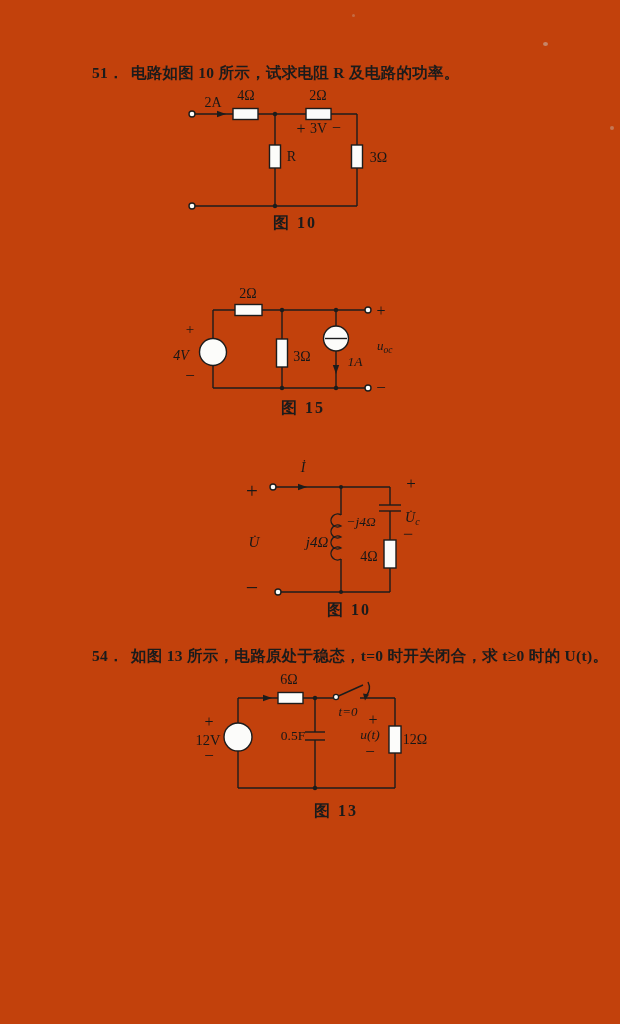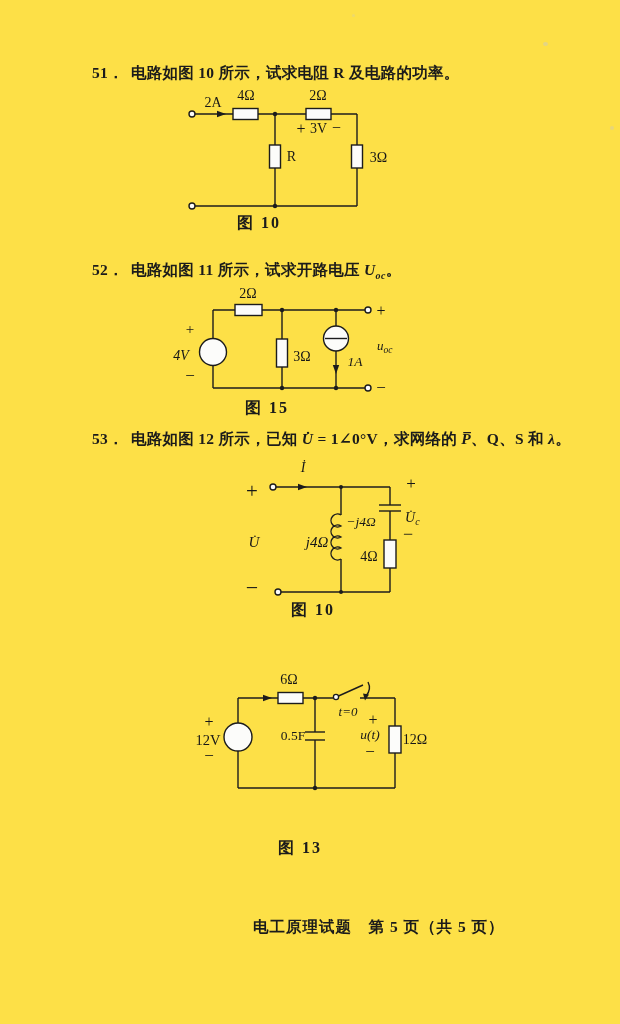--- a/index.html
+++ b/index.html
@@ -1,31 +1,31 @@
 <!DOCTYPE html>
 <html><head>
 <meta charset="utf-8">
 <style>
   html,body{margin:0;padding:0;background:#e9e9e7;}
   .page{
     position:relative; width:620px; height:1024px; margin:0 auto;
-    background:#fde047; overflow:hidden;
+    background:#c2410c; overflow:hidden;
     font-family:"Liberation Serif","DejaVu Serif",serif;
     color:#1b1b1b;
   }
   .ptext{
     position:absolute; left:92px; width:525px;
     font-size:15.5px; font-weight:600; letter-spacing:0.3px; line-height:21px;
     white-space:nowrap;
   }
   .pnum{margin-right:7px;}
   .it{font-style:italic;}
   sub.sm{font-size:10px;}
   .caption{
-    position:absolute; width:80px; text-align:left;
+    position:absolute; width:80px; text-align:right;
     font-size:16px; font-weight:600; letter-spacing:2px;
   }
   .fig{position:absolute;text-decoration:underline;}
   svg text{font-family:"Liberation Serif","DejaVu Serif",serif; fill:#171717;}
   svg line, svg path, svg rect, svg circle, svg polyline{vector-effect:none;}
   .footer{
     position:absolute; left:253px; top:917px;
     font-size:15.5px; font-weight:600; letter-spacing:1px; white-space:nowrap;
   }
   .speck{position:absolute; background:#c9c9c4; border-radius:50%;}
@@ -67,23 +67,20 @@
       <text x="173" y="15" font-size="14" text-anchor="middle">2Ω</text>
       <text x="156" y="49" font-size="16" text-anchor="middle">+</text>
       <text x="173.5" y="48" font-size="14" text-anchor="middle">3V</text>
       <text x="191.5" y="48" font-size="16" text-anchor="middle">−</text>
       <text x="146.5" y="76" font-size="14" text-anchor="middle">R</text>
       <text x="233.5" y="77" font-size="14" text-anchor="middle">3Ω</text>
     </svg>
   </div>
   <div class="caption" style="left:237px;top:213px">图 10</div>
 
-  <div class="ptext" style="top:259px">
-    <span class="pnum">52．</span><span>电路如图 11 所示，试求开路电压 </span><span class="it">U</span><sub class="sm it">oc</sub><span>。</span>
-  </div>
 
   <div class="fig" style="left:148px;top:282px">
     <svg width="300" height="135" viewBox="0 0 300 135">
       <g stroke="#1c1c1c" stroke-width="1.4" fill="none">
         <line x1="65" y1="28" x2="217" y2="28"></line>
         <line x1="65" y1="28" x2="65" y2="106"></line>
         <line x1="134" y1="28" x2="134" y2="106"></line>
         <line x1="188" y1="28" x2="188" y2="106"></line>
         <line x1="65" y1="106" x2="217" y2="106"></line>
         <circle cx="220" cy="28" r="3" fill="#fcfcfa"></circle>
@@ -107,23 +104,20 @@
       <text x="42" y="99" font-size="17" text-anchor="middle">−</text>
       <text x="154" y="79" font-size="14" text-anchor="middle">3Ω</text>
       <text x="207" y="84" font-size="13.5" font-style="italic" text-anchor="middle">1A</text>
       <text x="233" y="34" font-size="16" text-anchor="middle">+</text>
       <text x="229" y="68" font-size="13" font-style="italic"><tspan>u</tspan><tspan dy="3" font-size="9.5">oc</tspan></text>
       <text x="233" y="111" font-size="17" text-anchor="middle">−</text>
     </svg>
   </div>
   <div class="caption" style="left:245px;top:398px">图 15</div>
 
-  <div class="ptext" style="top:428px">
-    <span class="pnum">53．</span><span>电路如图 12 所示，已知 </span><span class="it">U̇</span><span> = 1∠0°V，求网络的 </span><span class="it">P̅</span><span>、Q、S 和 </span><span class="it">λ</span><span>。</span>
-  </div>
 
   <div class="fig" style="left:233px;top:458px">
     <svg width="210" height="165" viewBox="0 0 210 165">
       <g stroke="#1c1c1c" stroke-width="1.4" fill="none">
         <line x1="43" y1="29" x2="157" y2="29"></line>
         <line x1="108" y1="29" x2="108" y2="57"></line>
         <line x1="108" y1="101" x2="108" y2="134"></line>
         <line x1="157" y1="29" x2="157" y2="47"></line>
         <line x1="157" y1="53" x2="157" y2="82"></line>
         <line x1="157" y1="110" x2="157" y2="134"></line>
@@ -145,20 +139,23 @@
       <text x="84" y="89" font-size="15" font-style="italic" text-anchor="middle">j4Ω</text>
       <text x="128" y="68" font-size="13.5" font-style="italic" text-anchor="middle">−j4Ω</text>
       <text x="178" y="31" font-size="17" text-anchor="middle">+</text>
       <text x="172" y="64" font-size="14" font-style="italic"><tspan>U̇</tspan><tspan dy="3" font-size="10">c</tspan></text>
       <text x="175" y="82" font-size="18" text-anchor="middle">−</text>
       <text x="136" y="103" font-size="14" text-anchor="middle">4Ω</text>
     </svg>
   </div>
   <div class="caption" style="left:291px;top:600px">图 10</div>
 
+  <div class="ptext" style="top:645px">
+    <span class="pnum">54．</span><span>如图 13 所示，电路原处于稳态，t=0 时开关闭合，求 t≥0 时的 U(t)。</span>
+  </div>
 
   <div class="fig" style="left:183px;top:666px">
     <svg width="260" height="150" viewBox="0 0 260 150">
       <g stroke="#1c1c1c" stroke-width="1.4" fill="none">
         <line x1="55" y1="32" x2="150" y2="32"></line>
         <line x1="177" y1="32" x2="212" y2="32"></line>
         <line x1="55" y1="32" x2="55" y2="57"></line>
         <line x1="55" y1="85" x2="55" y2="122"></line>
         <line x1="132" y1="32" x2="132" y2="66"></line>
         <line x1="132" y1="74" x2="132" y2="122"></line>
@@ -185,17 +182,16 @@
       <text x="26" y="61" font-size="16" text-anchor="middle">+</text>
       <text x="25" y="79" font-size="14.5" text-anchor="middle">12V</text>
       <text x="26" y="95" font-size="17" text-anchor="middle">−</text>
       <text x="110" y="74" font-size="13.5" text-anchor="middle">0.5F</text>
       <text x="190" y="59" font-size="16" text-anchor="middle">+</text>
       <text x="187" y="73" font-size="13.5" font-style="italic" text-anchor="middle">u(t)</text>
       <text x="187" y="91" font-size="17" text-anchor="middle">−</text>
       <text x="232" y="78" font-size="14" text-anchor="middle">12Ω</text>
     </svg>
   </div>
-  <div class="caption" style="left:278px;top:838px">图 13</div>
+  <div class="caption" style="left:278px;top:801px">图 13</div>
 
-  <div class="footer">电工原理试题　第 5 页（共 5 页）</div>
 
 </div>
 
 </body></html>

